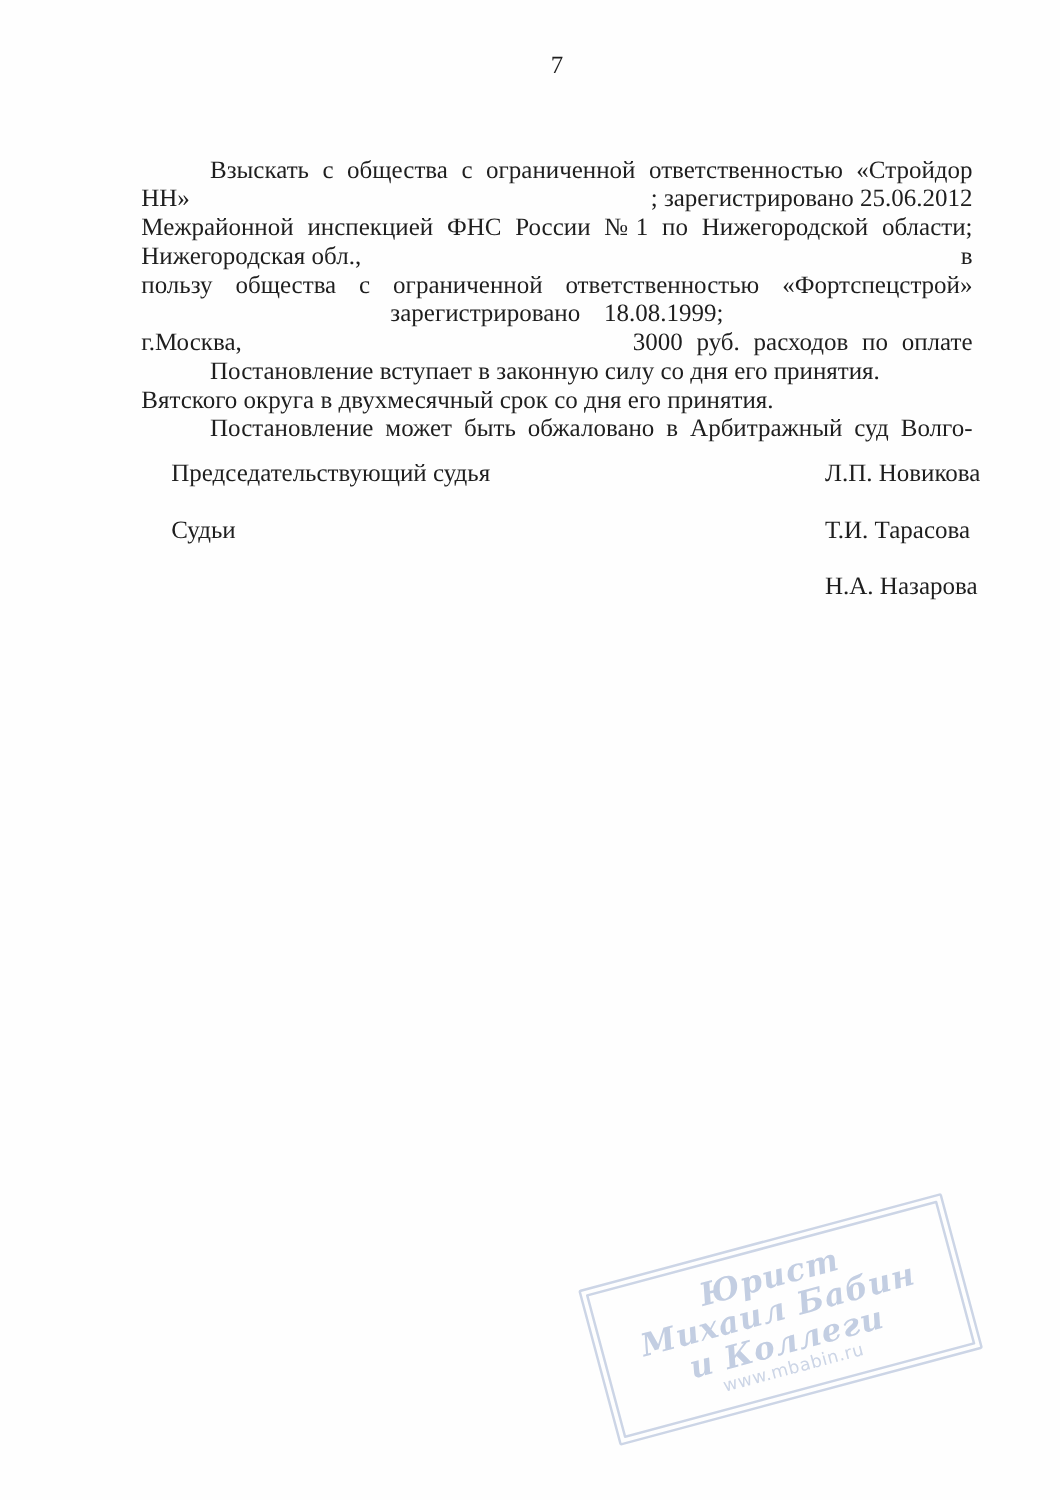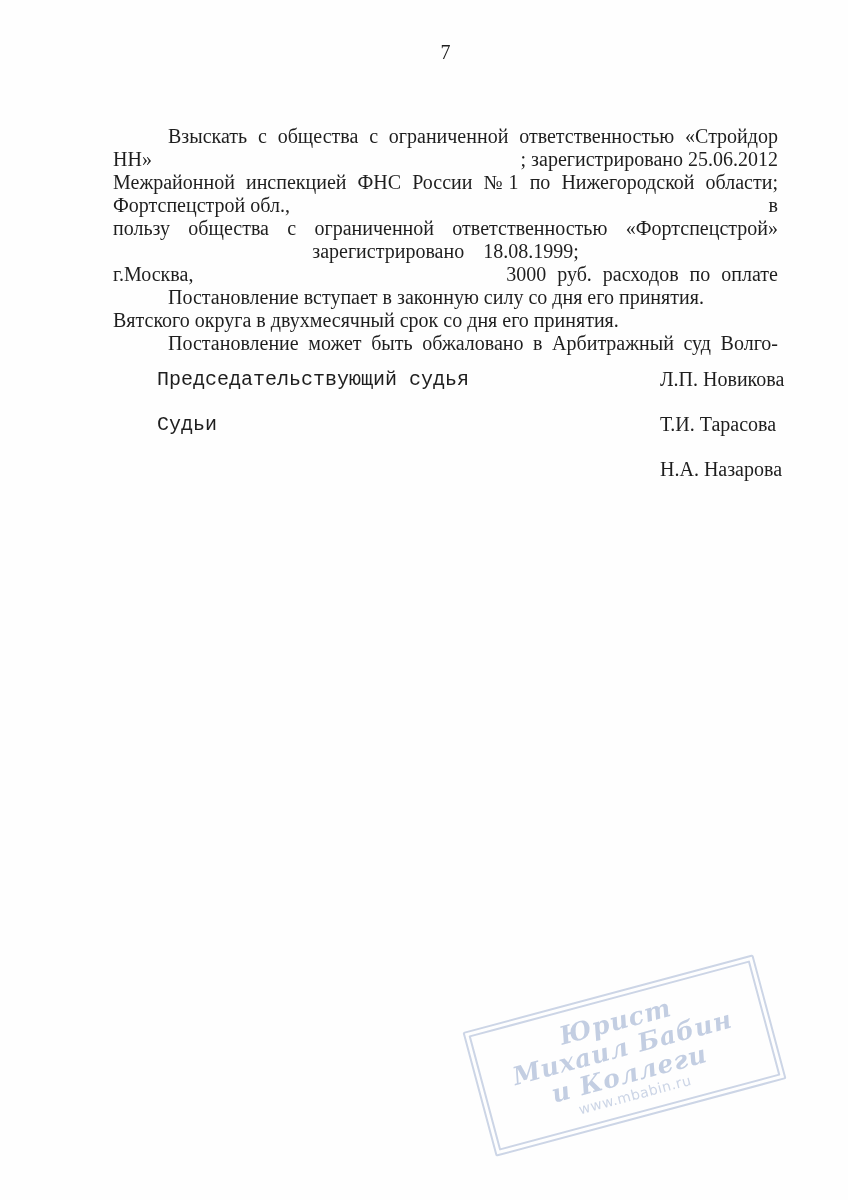--- a/index.html
+++ b/index.html
@@ -24,21 +24,21 @@
   .ind { padding-left:55px; }
   .split { display:flex; justify-content:space-between;text-align:right; }
   .alright { text-align:center; }
   .ws14 { word-spacing:14px; }
   .ws6 { word-spacing:6px; }
   .sig-block {
     position:absolute; left:113px; top:368px; width:665px;
     font-size:20px; line-height:23px;
   }
   .sig-row { position:relative; height:45px; }
-  .sig-label { position:absolute; left:44px; top:0; white-space:nowrap;font-family:Liberation Mono, monospace; }
+  .sig-label { position:absolute; left:24px; top:0; white-space:nowrap; }
   .sig-name  { position:absolute; left:547px; top:0; white-space:nowrap; }
   .stamp {
     position:absolute; left:474px; top:991px; width:301px; height:129px;
     box-sizing:border-box;
     transform:rotate(-15deg);
     border:2px solid #ccd5e6;
     border-radius:2px;
     background:transparent;
   }
   .stamp-inner {
@@ -67,21 +67,21 @@
   <div class="pagenum">7</div>
 
   <div class="doc-body">
     <div class="ln ind jst">Взыскать с общества с ограниченной ответственностью «Стройдор</div>
     <div class="ln split">
       <span>НН»</span>
       <span>; зарегистрировано 25.06.2012</span>
     </div>
     <div class="ln jst">Межрайонной инспекцией ФНС России №1 по Нижегородской области;</div>
     <div class="ln split">
-      <span>Фортспецстрой обл.,</span>
+      <span>Нижегородская обл.,</span>
       <span>в</span>
     </div>
     <div class="ln jst">пользу общества с ограниченной ответственностью «Фортспецстрой»</div>
     <div class="ln alright ws14">зарегистрировано 18.08.1999;</div>
     <div class="ln split">
       <span>г.Москва,</span>
       <span class="ws6">3000 руб. расходов по оплате</span>
     </div>
     <div class="ln ind">Постановление вступает в законную силу со дня его принятия.</div>
     <div class="ln">Вятского округа в двухмесячный срок со дня его принятия.</div>

